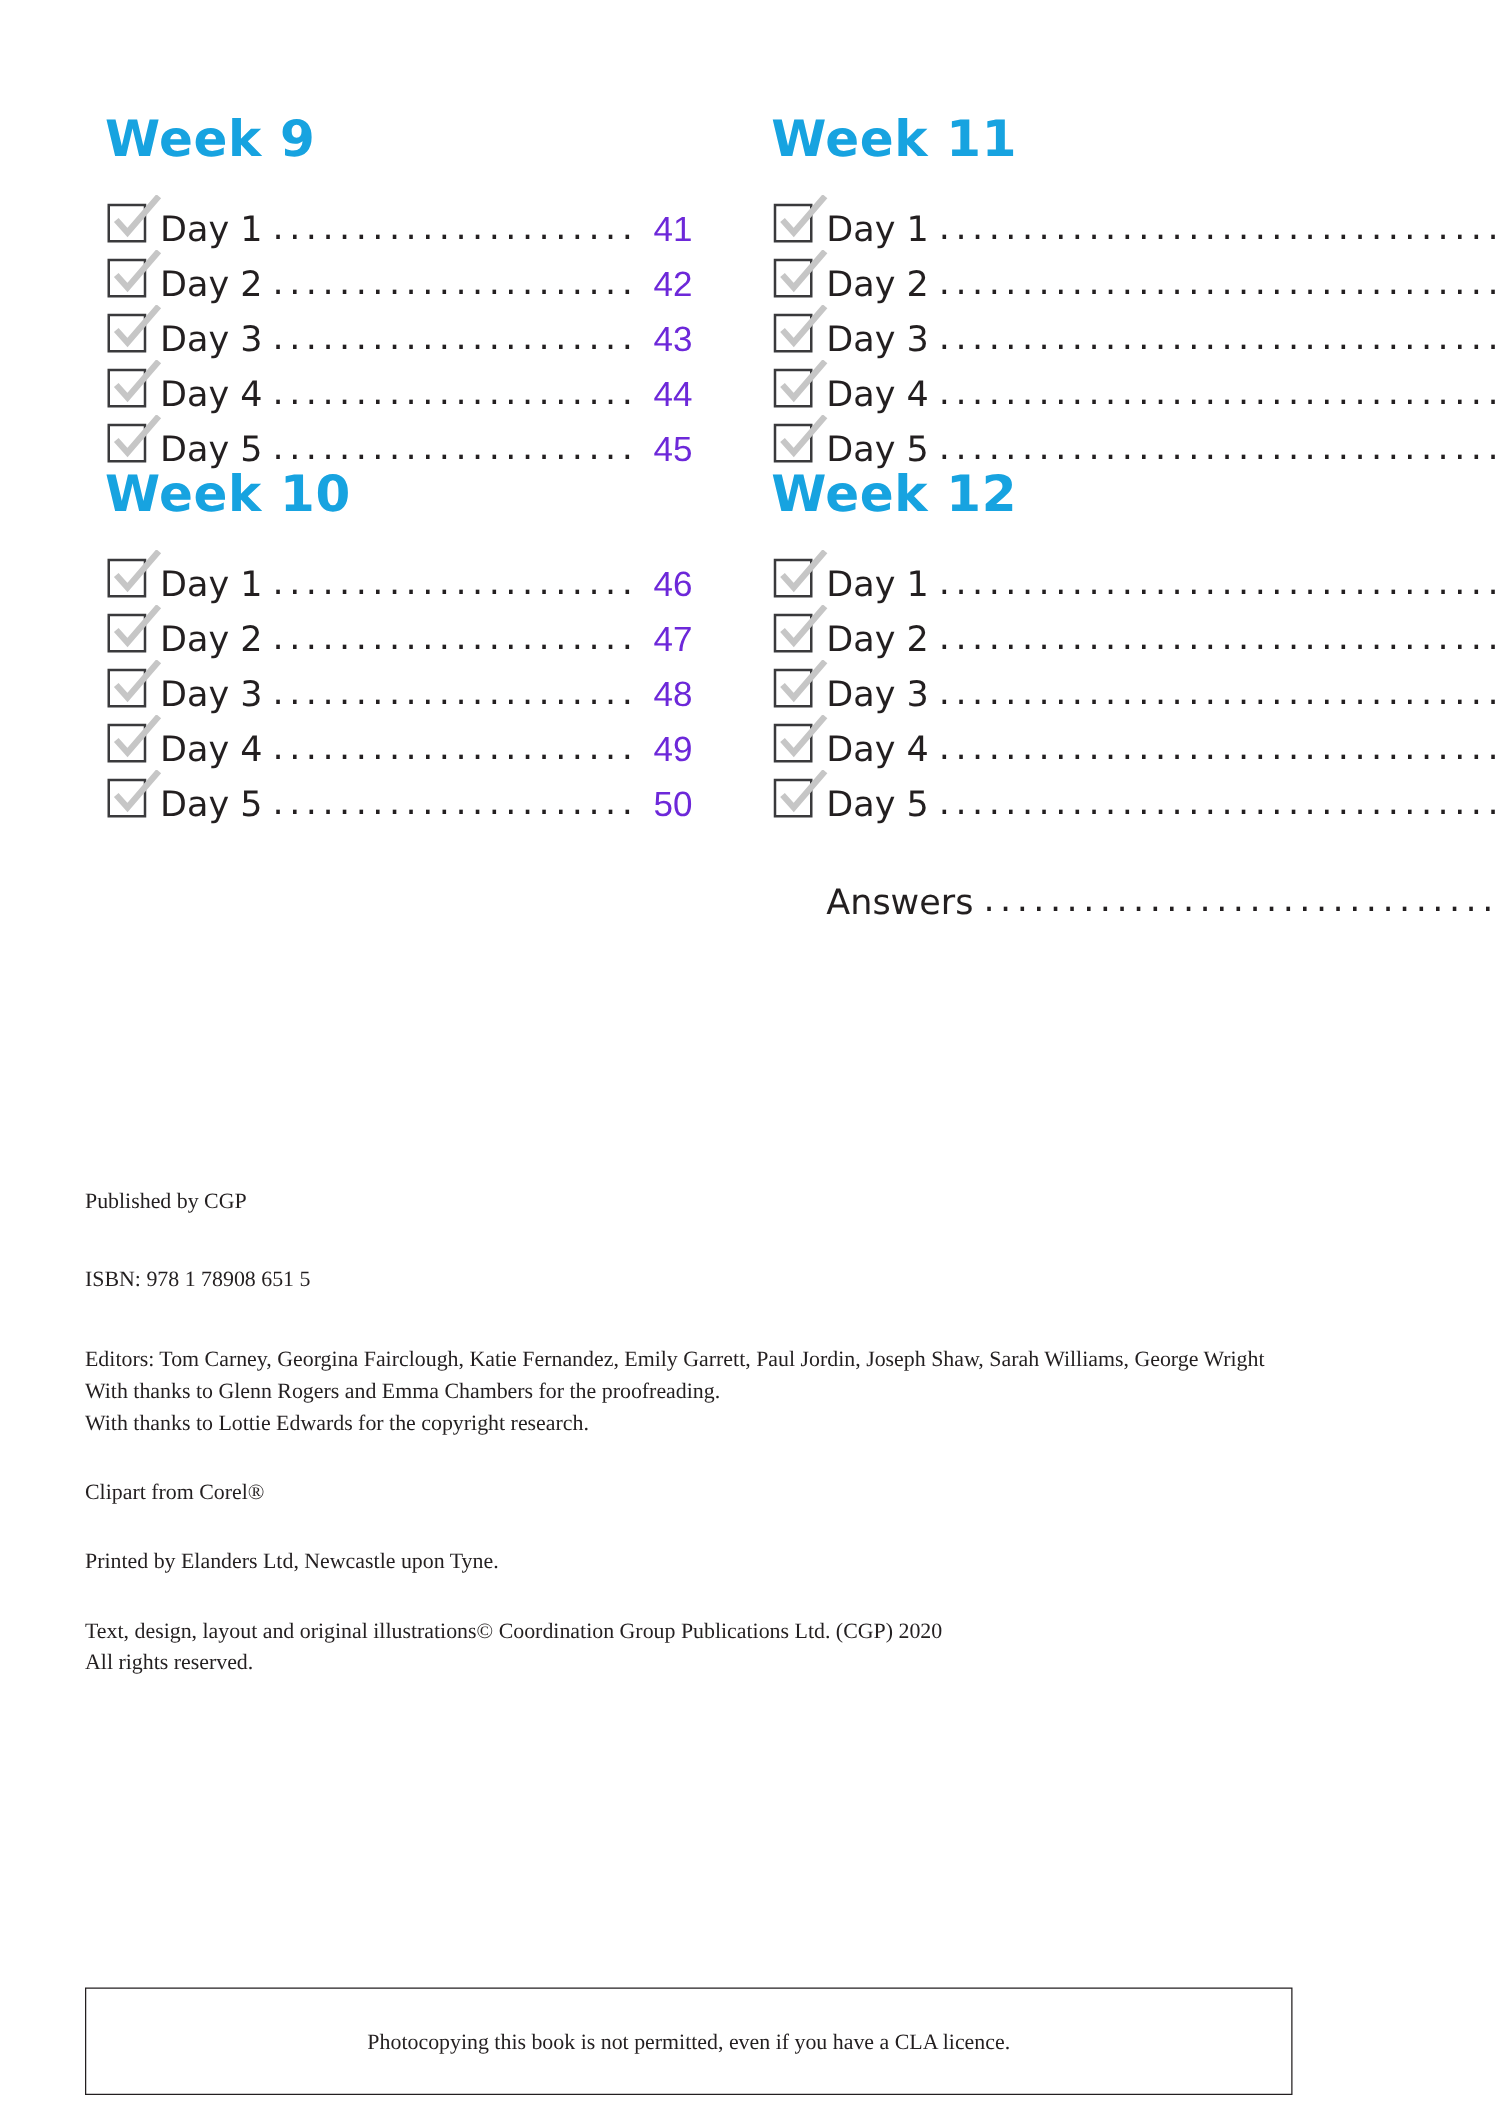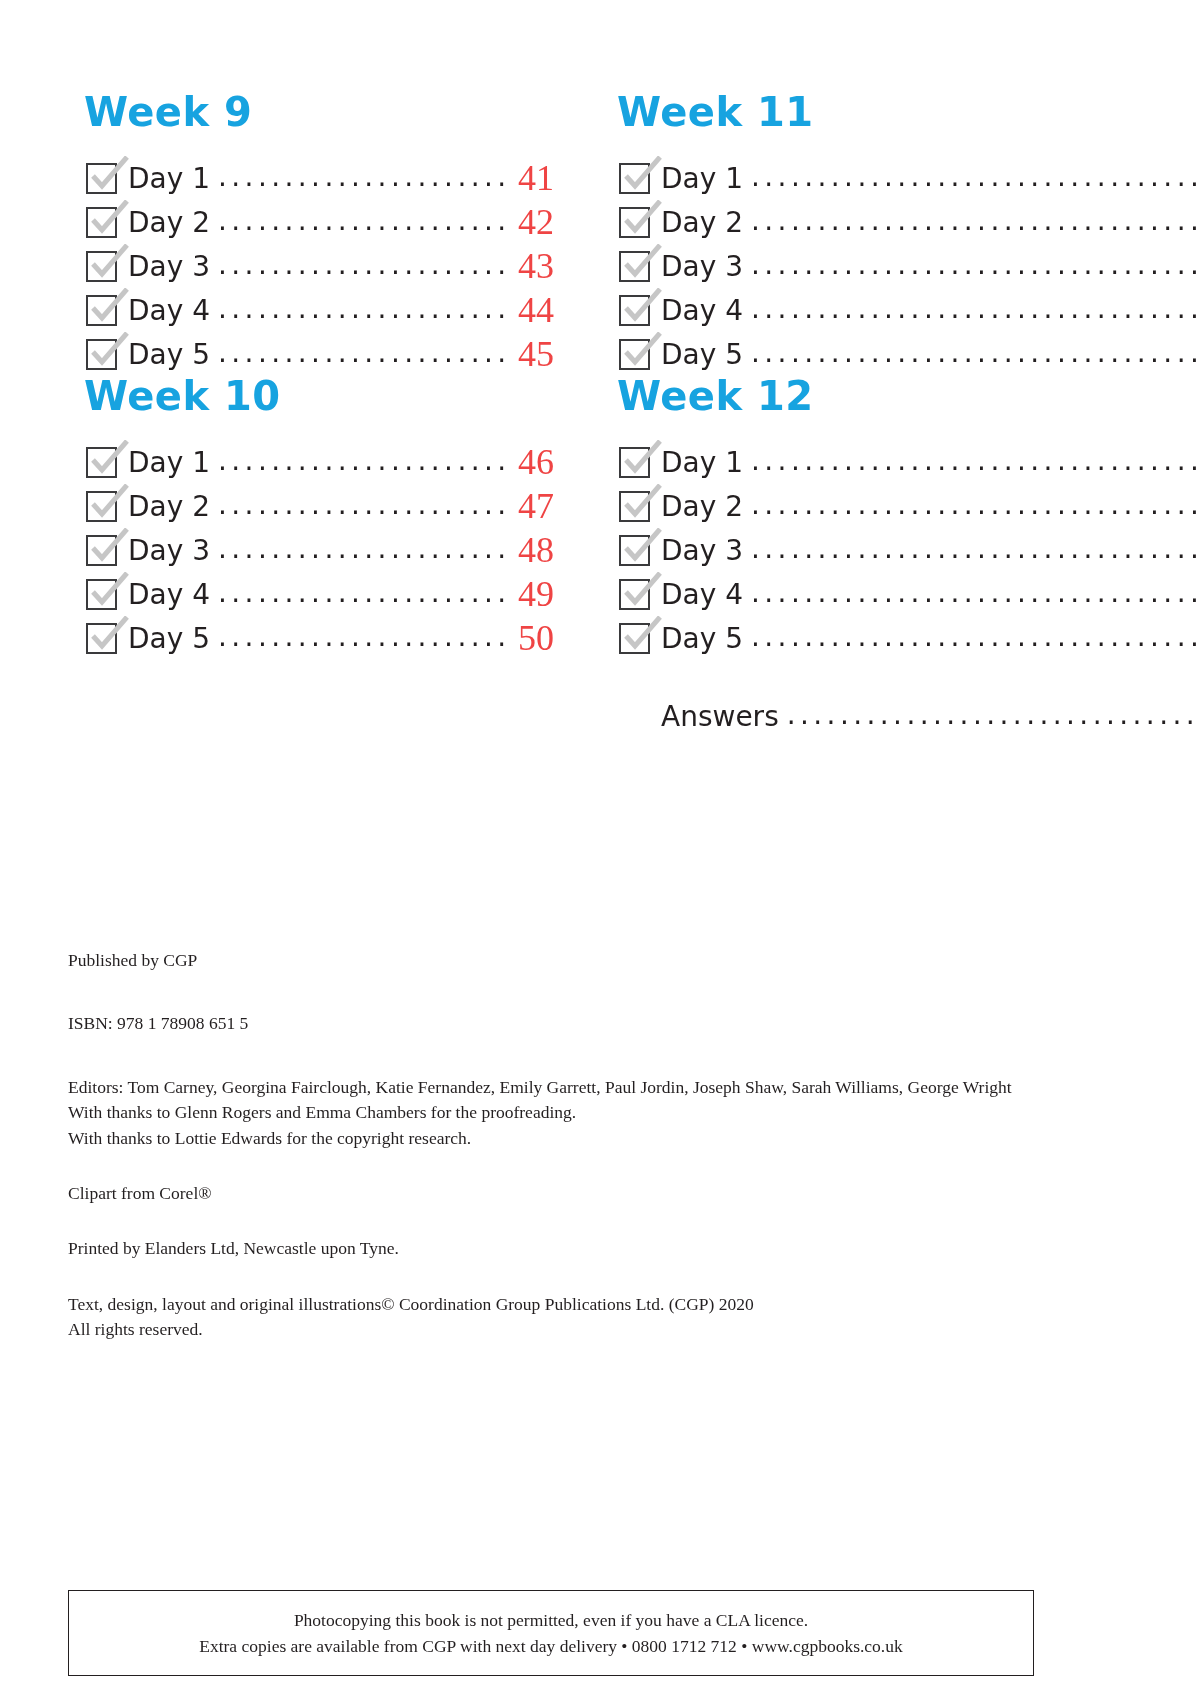--- a/index.html
+++ b/index.html
@@ -39,21 +39,21 @@
     font-size: 40px;
     line-height: 1.0;
     color: #17a3e0;
     letter-spacing: 0.5px;
     margin: 0 0 24px 0;
     white-space: nowrap;
   }
 
   .day-row {
     display: flex;
-    align-items: center;
+    align-items: flex-end;
     height: 44px;
   }
   .day-row .checkbox-wrap {
     width: 44px;
     flex: 0 0 44px;
     position: relative;
     align-self: center;
     height: 34px;
   }
   .checkbox {
@@ -86,23 +86,23 @@
     white-space: nowrap;
     font-family: "DejaVu Sans", sans-serif;
     font-size: 28px;
     color: #231f20;
     letter-spacing: 4.4px;
     margin: 0 2px 0 0;
     position: relative;
     top: -2px;
   }
   .page-num {
-    font-family: Liberation Serif, serif;
-    font-size: 36px;
-    color: #ef4444;
+    font-family: Liberation Sans, sans-serif;
+    font-size: 28px;
+    color: #6d28d9;
     text-align: right;
     min-width: 42px;
     white-space: nowrap;
   }
 
   .answers-row { margin-top: 34px; }
   .answers-row .checkbox-wrap { visibility: hidden; }
 
   
   .credits {
@@ -427,14 +427,13 @@
   <p>Clipart from Corel®</p>
   <div class="gap-md"></div>
   <p>Printed by Elanders Ltd, Newcastle upon Tyne.</p>
   <div class="gap-md"></div>
   <p>Text, design, layout and original illustrations© Coordination Group Publications Ltd. (CGP) 2020</p>
   <p>All rights reserved.</p>
 </div>
 
 <div class="notice-box">
   <span>Photocopying this book is not permitted, even if you have a CLA licence.</span>
-  <span>Extra copies are available from CGP with next day delivery  •   0800 1712 712  •   www.cgpbooks.co.uk</span>
 </div>
 
 </body></html>

